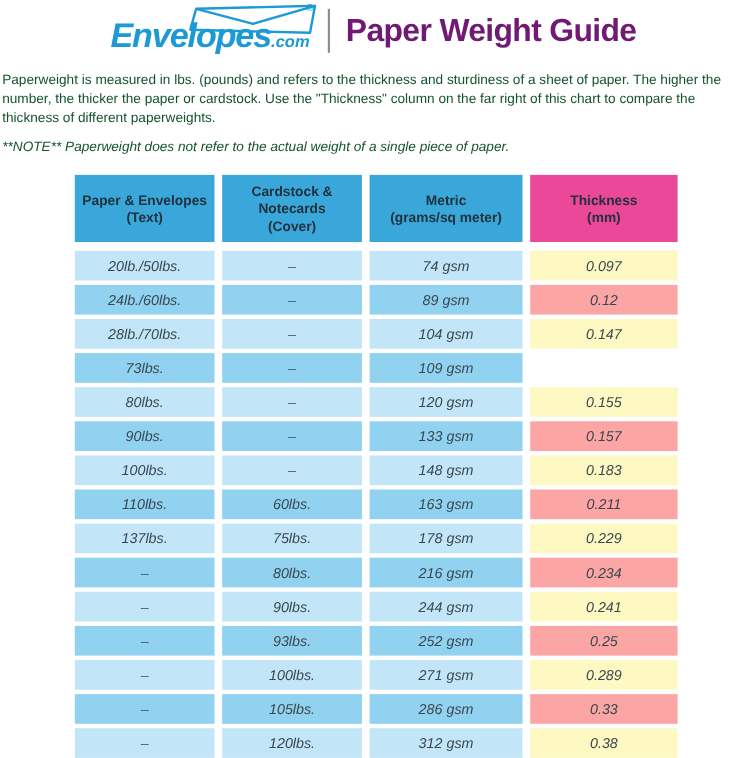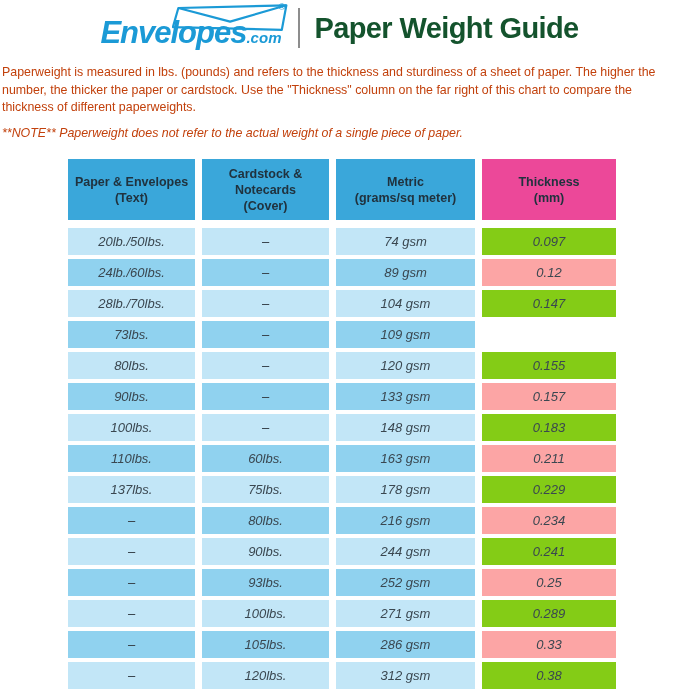--- a/index.html
+++ b/index.html
@@ -20,25 +20,25 @@
     color:#1b9ad6;font-style:normal;
   }
   .logo-text{
     position:absolute;left:0;bottom:2px;white-space:nowrap;
     font-style:italic;font-weight:bold;color:#1b9ad6;
     font-size:31px;letter-spacing:-1px;
   }
   .logo-tld{font-size:15px;letter-spacing:0;}
   .vdivider{width:2px;height:40px;background:#8d8d8d;margin:0 14px 0 10px;}
   .page-title{
-    font-size:29px;font-weight:bold;color:#14532d;letter-spacing:-0.6px;
+    font-size:29px;font-weight:bold;color:#701a75;letter-spacing:-0.6px;
     margin:0;line-height:1;
   }
   
-  .intro{margin:10px 2px 0 2px;color:#c2410c;}
+  .intro{margin:10px 2px 0 2px;color:#14532d;}
   .intro p{margin:0;font-size:12.4px;line-height:1.42;}
   .intro .note{margin-top:8px;font-style:italic;}
   
   .pw-table{margin:17px 0 0 68px;width:548px;}
   .grid-row{
     display:grid;grid-template-columns:127px 127px 139px 134px;
     column-gap:7px;
   }
   .head-row{height:61px;margin-bottom:8px;}
   .head-cell{
@@ -47,21 +47,21 @@
   }
   .head-blue{background:#3aa7da;}
   .head-orange{background:#ec4899;}
   .body-row{height:27px;margin-bottom:4px;}
   .cell{
     display:flex;align-items:center;justify-content:center;
     font-style:italic;font-size:13px;color:#3a4750;
   }
   .blue.light{background:#c2e6f7;}
   .blue.dark{background:#90d2ef;}
-  .orange.light{background:#84cc16;}
+  .orange.light{background:#fef9c3;}
   .orange.dark{background:#fca5a5;}
 </style>
 </head>
 <body>
 
 <header class="masthead">
   <div class="logo">
     <svg class="logo-svg" viewBox="0 0 130 30" fill="none" xmlns="http://www.w3.org/2000/svg">
       <polygon points="7,4 126,1 121,28 1,25" fill="#ffffff" stroke="#1b9ad6" stroke-width="2.4" stroke-linejoin="round"></polygon>
       <polyline points="7,4 64,19 126,1" fill="none" stroke="#1b9ad6" stroke-width="2.4" stroke-linejoin="round"></polyline>

